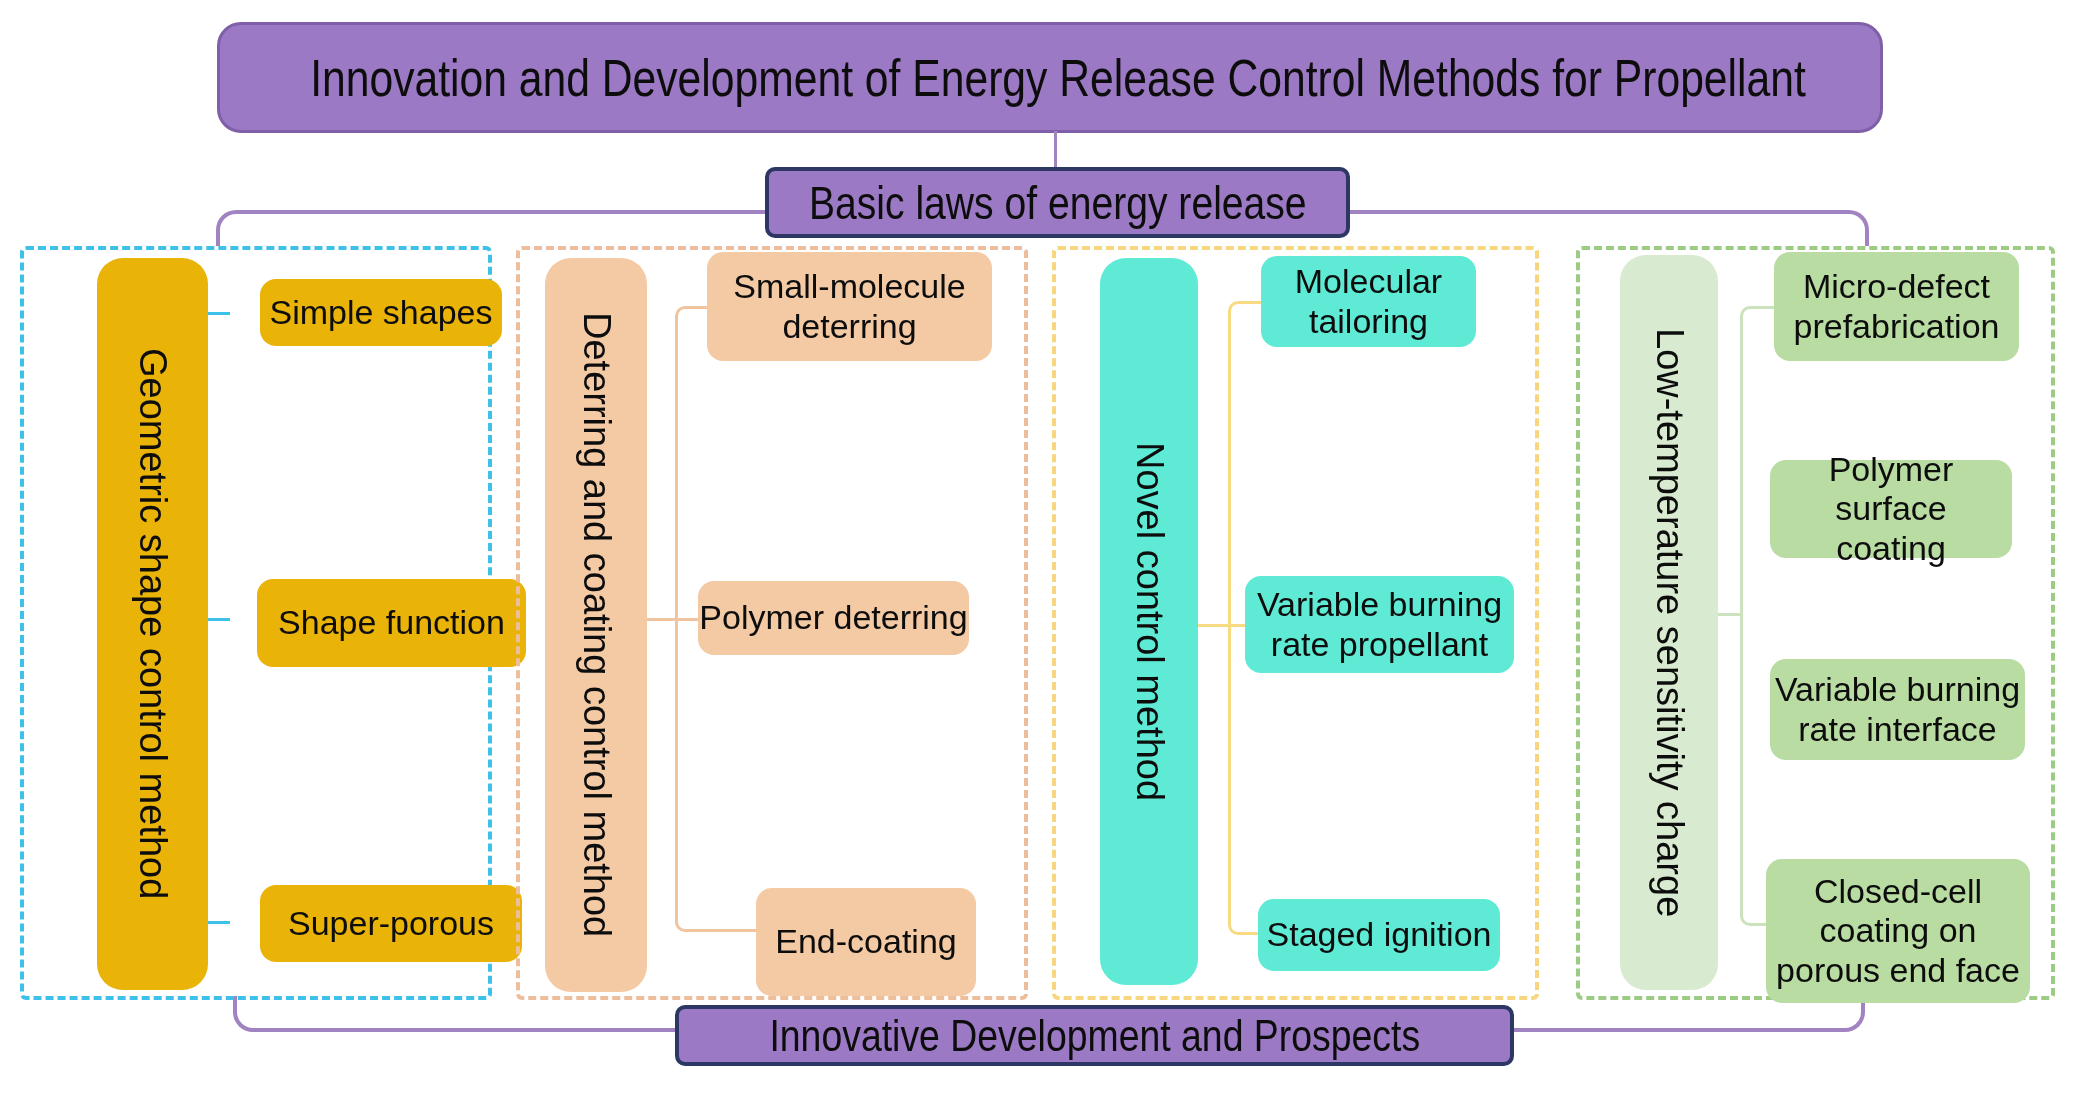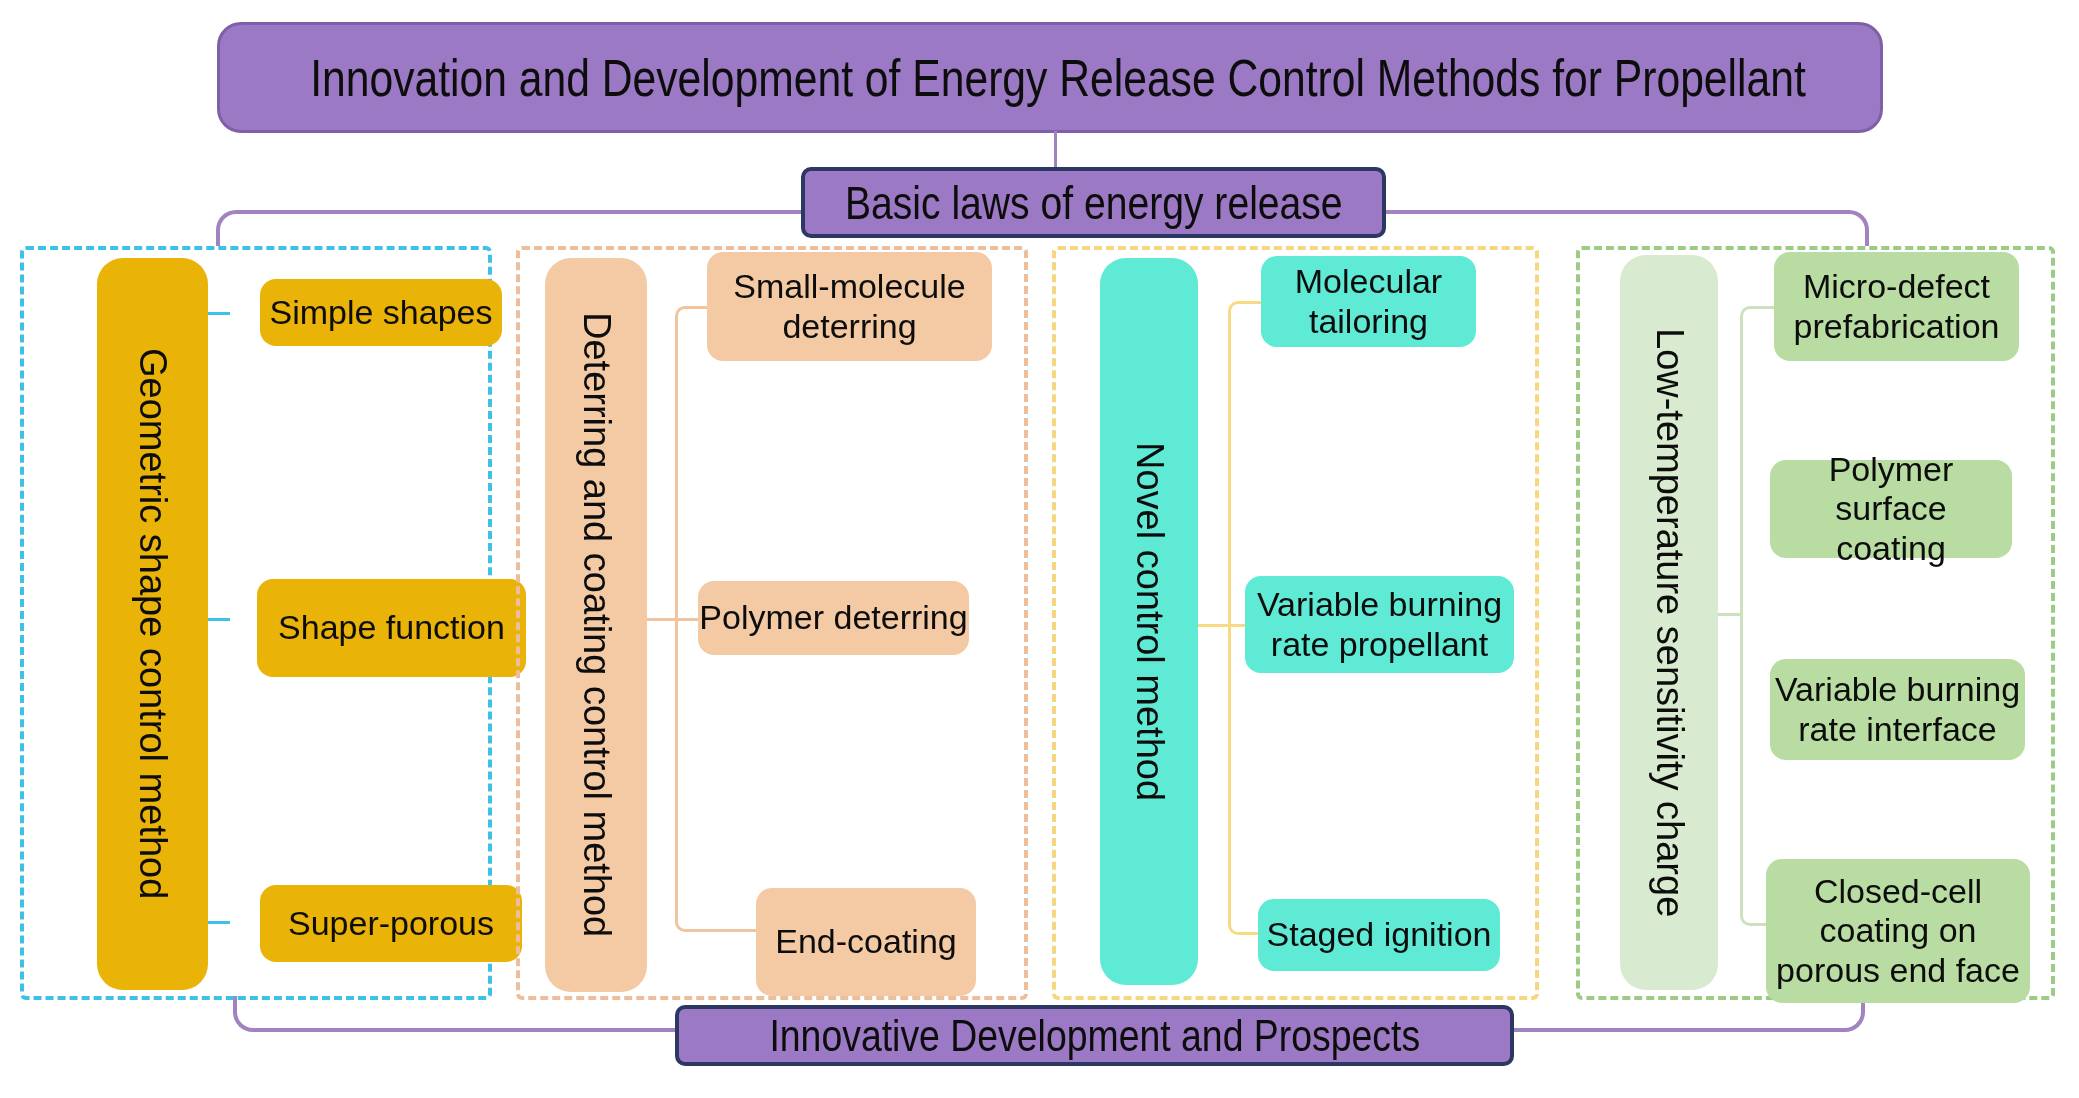--- a/index.html
+++ b/index.html
@@ -21,21 +21,21 @@
   }
   .title-box{
     left:217px;top:22px;width:1666px;height:111px;
     border:3px solid #7E5FA8;border-radius:24px;
     font-size:52px;
     padding-left:16px;
   }
   .basic-box{
     left:765px;top:167px;width:585px;height:71px;
     border:4px solid #2C3763;border-radius:10px;
-    font-size:46px;z-index:6;margin-left:36px;
+    font-size:46px;z-index:6;
   }
   .bottom-box{
     left:675px;top:1005px;width:839px;height:61px;
     border:4px solid #2C3763;border-radius:10px;
     font-size:44px;z-index:6;
   }
   .condensed{display:inline-block;transform:scaleX(0.82);white-space:nowrap;}
   .condensed2{display:inline-block;transform:scaleX(0.85);white-space:nowrap;}
 
   
@@ -110,21 +110,21 @@
 
   <div class="col col1">
     <div class="trunk t-c1" style="left:162px;top:62px;width:44px;height:612px;"></div>
     <div class="feeder f-c1" style="left:142px;top:368px;width:64px;height:0;"></div>
     <div class="vheader fill-c1" style="left:31px;top:8px;width:111px;height:732px;">
       <span class="vtext">Geometric shape control method</span>
     </div>
     <div class="item fill-c1" style="left:194px;top:29px;width:242px;height:67px;">
       <span>Simple shapes</span>
     </div>
-    <div class="item fill-c1" style="left:191px;top:329px;width:269px;height:98px;">
+    <div class="item fill-c1" style="left:191px;top:329px;width:269px;height:88px;">
       <span>Shape function</span>
     </div>
     <div class="item fill-c1" style="left:194px;top:635px;width:262px;height:77px;">
       <span>Super-porous</span>
     </div>
   </div>
 
   <div class="col col2">
     <div class="trunk t-c2" style="left:155px;top:56px;width:81px;height:626px;"></div>
     <div class="feeder f-c2" style="left:127px;top:368px;width:63px;height:0;"></div>

